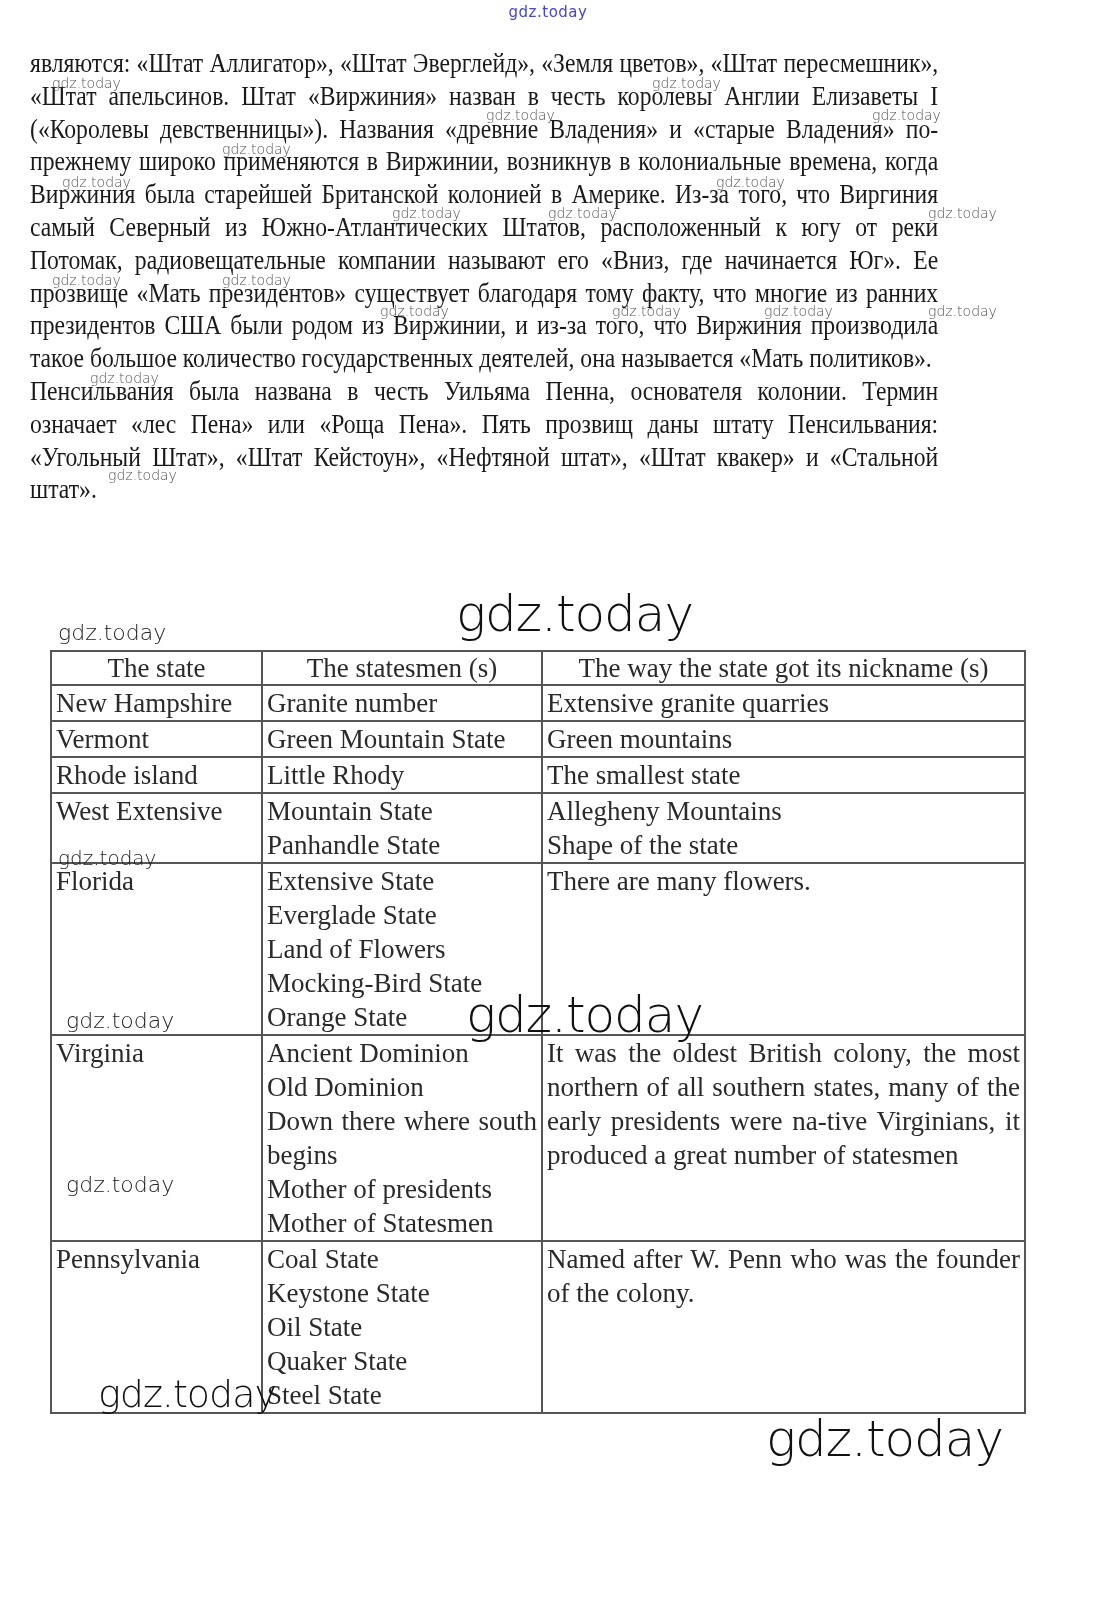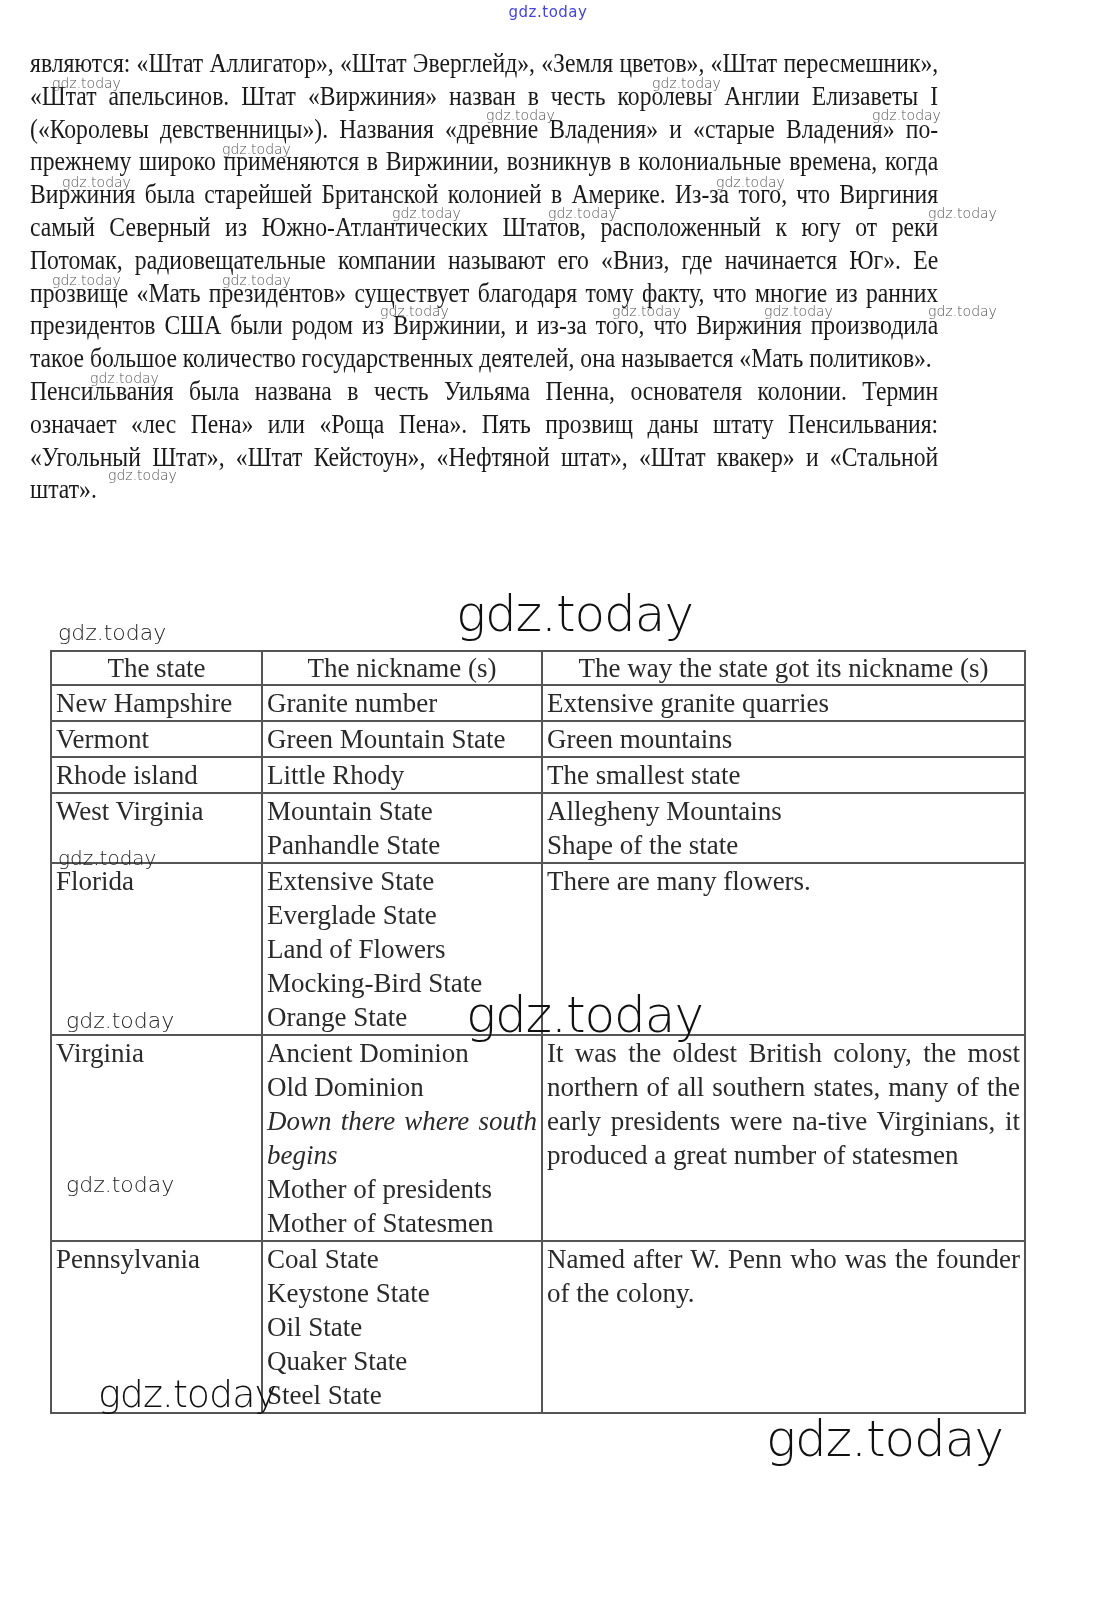--- a/index.html
+++ b/index.html
@@ -29,21 +29,21 @@
 
 <div class="para" style="top:47px;">
   <p>являются: «Штат Аллигатор», «Штат Эверглейд», «Земля цветов», «Штат пересмешник», «Штат апельсинов. Штат «Виржиния» назван в честь королевы Англии Елизаветы I («Королевы девственницы»). Названия «древние Владения» и «старые Владения» по-прежнему широко применяются в Виржинии, возникнув в колониальные времена, когда Виржиния была старейшей Британской колонией в Америке. Из-за того, что Виргиния самый Северный из Южно-Атлантических Штатов, расположенный к югу от реки Потомак, радиовещательные компании называют его «Вниз, где начинается Юг». Ее прозвище «Мать президентов» существует благодаря тому факту, что многие из ранних президентов США были родом из Виржинии, и из-за того, что Виржиния производила такое большое количество государственных деятелей, она называется «Мать политиков».</p>
   <p>Пенсильвания была названа в честь Уильяма Пенна, основателя колонии. Термин означает «лес Пена» или «Роща Пена». Пять прозвищ даны штату Пенсильвания: «Угольный Штат», «Штат Кейстоун», «Нефтяной штат», «Штат квакер» и «Стальной штат».</p>
 </div>
 
 <table class="t">
   <thead>
     <tr>
       <th class="c1">The state</th>
-      <th class="c2">The nickname (s)</th>
+      <th class="c2">The statesmen (s)</th>
       <th>The way the state got its nickname (s)</th>
     </tr>
   </thead>
   <tbody>
     <tr>
       <td>New Hampshire</td>
       <td>
           <span class="line">Granite number</span>
         </td>
       <td>Extensive granite quarries</td>
@@ -56,21 +56,21 @@
       <td>Green mountains</td>
     </tr>
     <tr>
       <td>Rhode island</td>
       <td>
           <span class="line">Little Rhody</span>
         </td>
       <td>The smallest state</td>
     </tr>
     <tr>
-      <td>West Virginia</td>
+      <td>West Extensive</td>
       <td>
         <span class="line">Mountain State</span>
         <span class="line">Panhandle State</span>
       </td>
       <td>
         <span class="line">Allegheny Mountains</span>
         <span class="line">Shape of the state</span>
       </td>
     </tr>
     <tr>
@@ -82,21 +82,21 @@
         <span class="line">Mocking-Bird State</span>
         <span class="line">Orange State</span>
       </td>
       <td>There are many flowers.</td>
     </tr>
     <tr>
       <td>Virginia</td>
       <td>
         <span class="line">Ancient Dominion</span>
         <span class="line">Old Dominion</span>
-        <span style="display:block;text-align:justify;text-align-last:left;font-style:italic;">Down there where south begins</span>
+        <span style="display:block;text-align:justify;text-align-last:left;">Down there where south begins</span>
         <span class="line">Mother of presidents</span>
         <span class="line">Mother of Statesmen</span>
       </td>
       <td class="just">It was the oldest British colony, the most northern of all southern states, many of the early presidents were na-tive Virginians, it produced a great number of statesmen</td>
     </tr>
     <tr>
       <td>Pennsylvania</td>
       <td>
         <span class="line">Coal State</span>
         <span class="line">Keystone State</span>

